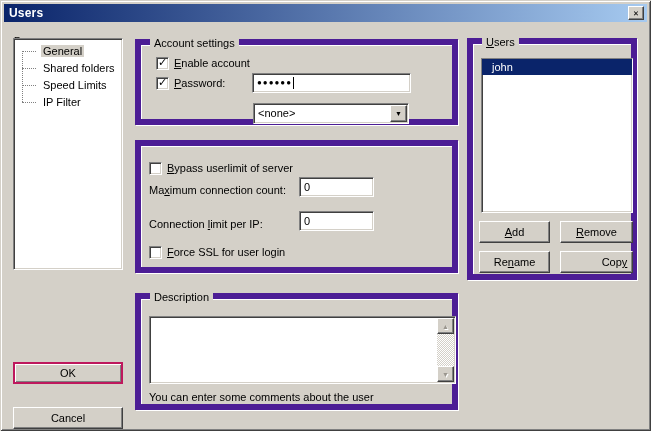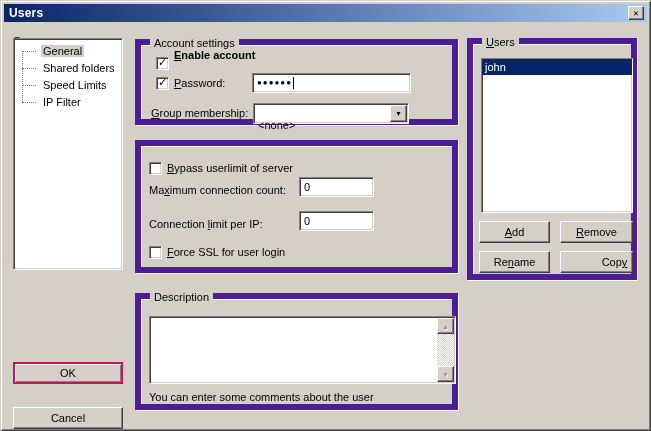--- a/index.html
+++ b/index.html
@@ -75,31 +75,31 @@
   .tree-vline { position:absolute; left:7px; top:11px; height:51px; border-left:1px dotted #808080; }
   .tree-item { position:relative; height:17px; line-height:17px; padding-left:26px; white-space:nowrap; }
   .tree-item::before {
     content:""; position:absolute; left:7px; top:8px; width:14px; border-top:1px dotted #808080;
   }
   .tree-item .tree-text { padding:0 2px; }
   .tree-item.selected .tree-text { background:#D4D0C8; }
 
   
   .combo { position:absolute; display:flex; }
-  .combo .combo-text { flex:1; padding:14px 4px; line-height:14px; overflow:hidden; }
+  .combo .combo-text { flex:1; padding:2px 4px; line-height:14px; overflow:hidden; }
   .combo .combo-btn {
     position:absolute; right:1px; top:1px; bottom:1px; width:17px;
     background:#D4D0C8; border:1px solid; border-color:#FFFFFF #404040 #404040 #FFFFFF;
     box-shadow: inset -1px -1px 0 #808080;
     display:flex; align-items:center; justify-content:center; font-size:7px; color:#000;
   }
 
   
   .listbox { position:absolute; overflow:hidden; }
-  .list-item { height:16px; line-height:16px; padding-left:3px; }
+  .list-item { height:16px; line-height:16px; padding-left:10px; }
   .list-item.selected { background:#0A246A; color:#FFFFFF; }
 
   
   .textarea { position:absolute; }
   .textarea .text-content { position:absolute; left:2px; top:2px; right:19px; bottom:2px; }
   .vscroll { position:absolute; right:1px; top:1px; bottom:1px; width:17px;
     background-color:#D4D0C8;
     background-image:linear-gradient(45deg,#fff 25%,transparent 25%,transparent 75%,#fff 75%),
                      linear-gradient(45deg,#fff 25%,transparent 25%,transparent 75%,#fff 75%);
     background-size:2px 2px; background-position:0 0,1px 1px;
@@ -149,33 +149,32 @@
 
   <button class="btn default" style="left:13px; top:362px; width:110px; height:22px;">OK</button>
   <button class="btn" style="left:13px; top:407px; width:110px; height:22px;">Cancel</button>
 
   <div class="group" style="left:135px; top:39px; width:323px; height:86px;">
     <span class="legend">Account settings</span>
 
     <div class="checkbox checked" style="left:15px; top:12px;">
       <span class="check">✓</span>
     </div>
-    <div class="label" style="left:33px; top:4px;font-weight:bold;"><u>E</u>nable account</div>
+    <div class="label" style="left:33px; top:12px;"><u>E</u>nable account</div>
 
     <div class="checkbox checked" style="left:15px; top:32px;">
       <span class="check">✓</span>
     </div>
     <div class="label" style="left:33px; top:32px;"><u>P</u>assword:</div>
 
     <div class="textfield sunken" style="left:111px; top:28px; width:159px; height:20px;">
       <span class="password-text">●●●●●●</span>
         <span class="caret"></span>
     </div>
 
-    <div class="label" style="left:10px; top:62px;"><u>G</u>roup membership:</div>
 
     <div class="combo sunken" style="left:112px; top:58px; width:156px; height:21px;">
       <span class="combo-text">&lt;none&gt;</span>
       <span class="combo-btn">
         <span>▼</span>
       </span>
     </div>
   </div>
 
   <div class="group" style="left:135px; top:140px; width:323px; height:133px;padding-left:48px;">

